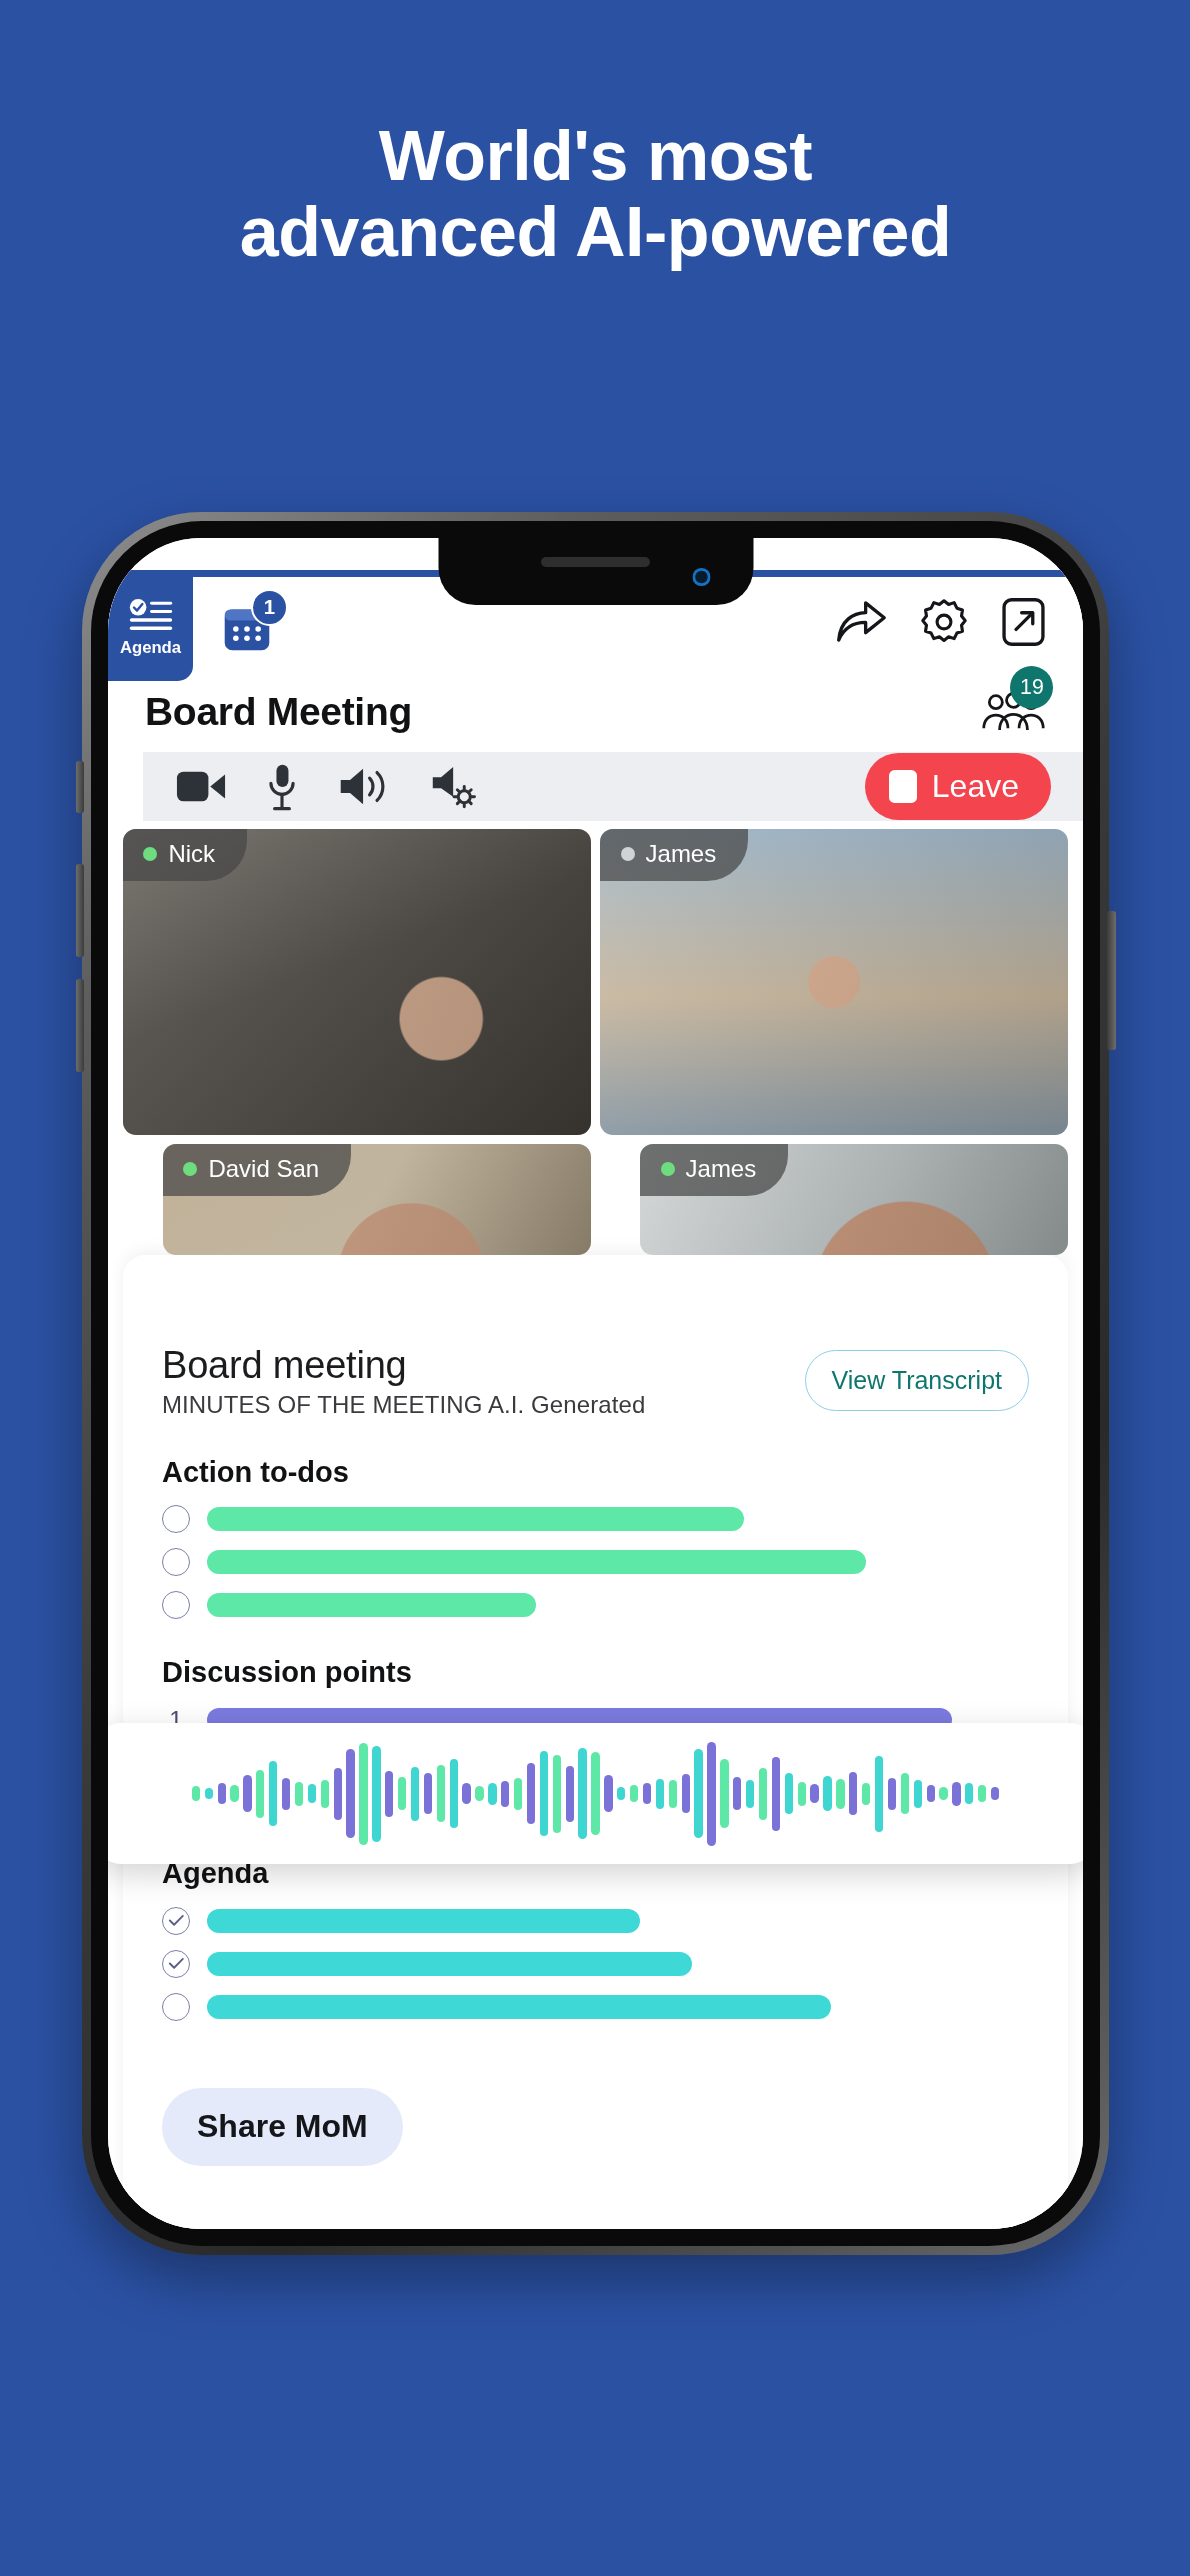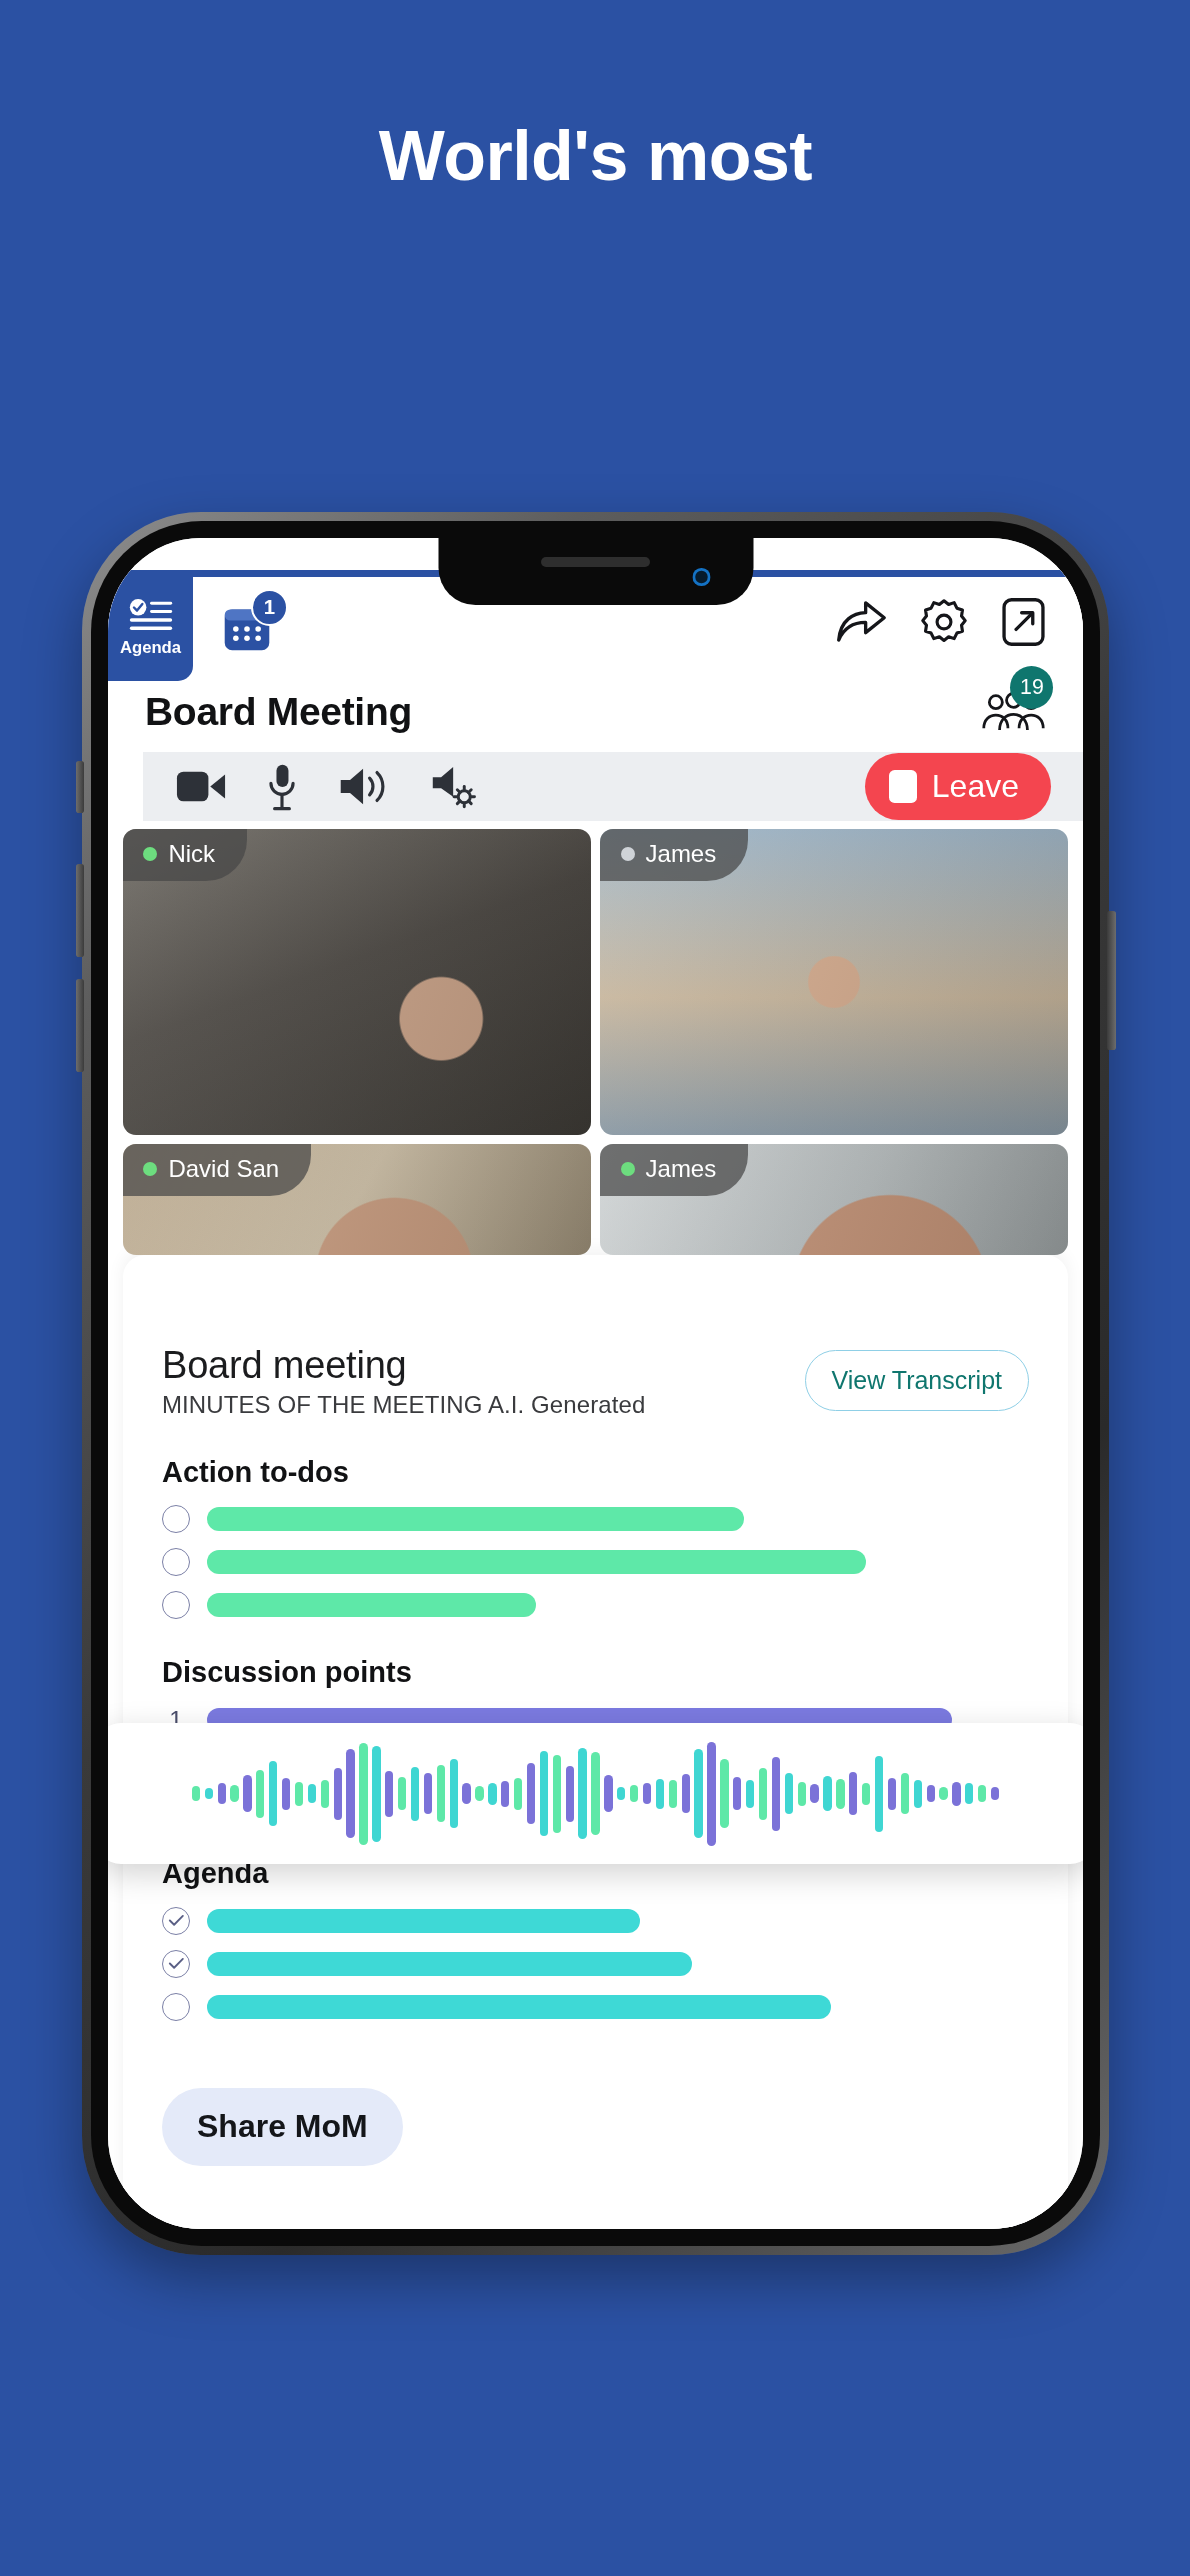--- a/index.html
+++ b/index.html
@@ -163,21 +163,21 @@
   
   .vgrid {
     padding: 7.4px 15px 0 15px;
     display: grid; grid-template-columns: 1fr 1fr;
     gap: 9.3px; background: #fff;
   }
   .tile {
     position: relative; height: 306px;
     border-radius: 13px; overflow: hidden;
   }
-  .tile.short { height: 111px; }
+  .tile.short { height: 111px; margin-left: 40px; }
   .nametag {
     position: absolute; left: 0; top: 0;
     background: rgba(70,70,70,.72);
     color: #fff; font-size: 24px;
     padding: 11px 32px 13px 20.4px;
     border-bottom-right-radius: 41px;
     display: flex; align-items: center; gap: 11px;
     z-index: 4;
   }
   .dot { width: 14px; height: 14px; border-radius: 50%; background: #6ddd7f; flex:none;}
@@ -245,20 +245,21 @@
     border: none; border-radius: 41px; padding: 20.4px 35px;
     font-size: 32px; font-weight: 700; font-family: inherit; cursor: pointer;
   }
   svg { display: block; }
 </style>
 </head>
 <body>
 
 <div class="headline">
   <span class="ln">World's most</span>
+  <span class="ln">advanced AI-powered</span>
 </div>
 
 <div class="phone">
   <div class="phone-outer"></div>
   <div class="btn-side btn-mute"></div>
   <div class="btn-side btn-volup"></div>
   <div class="btn-side btn-voldn"></div>
   <div class="btn-side btn-power"></div>
   <div class="phone-bezel"></div>
 

